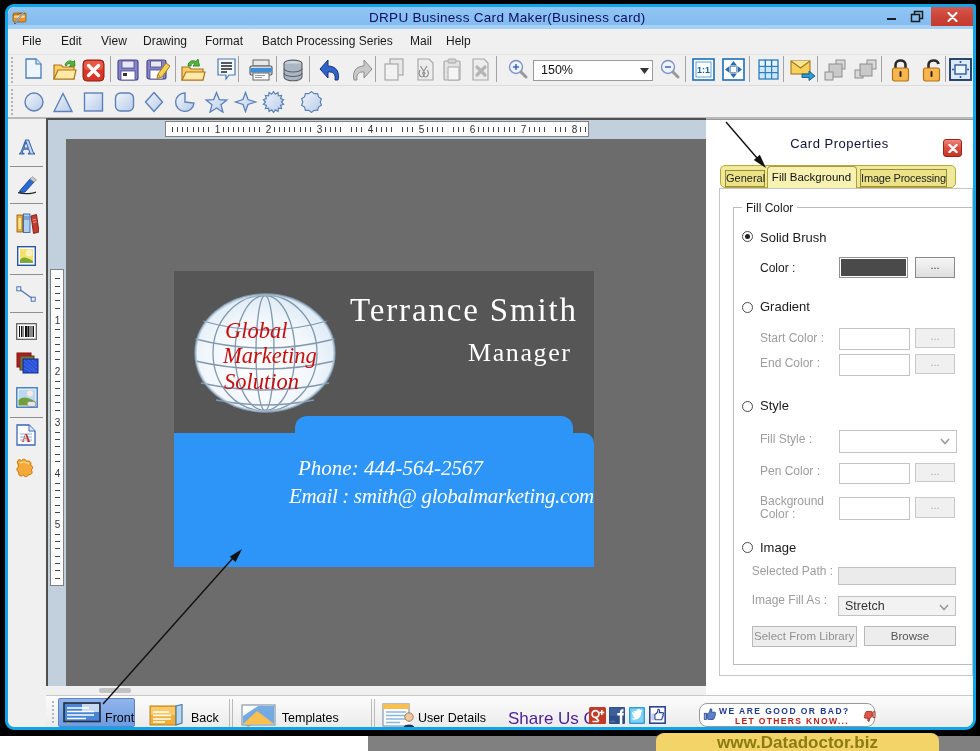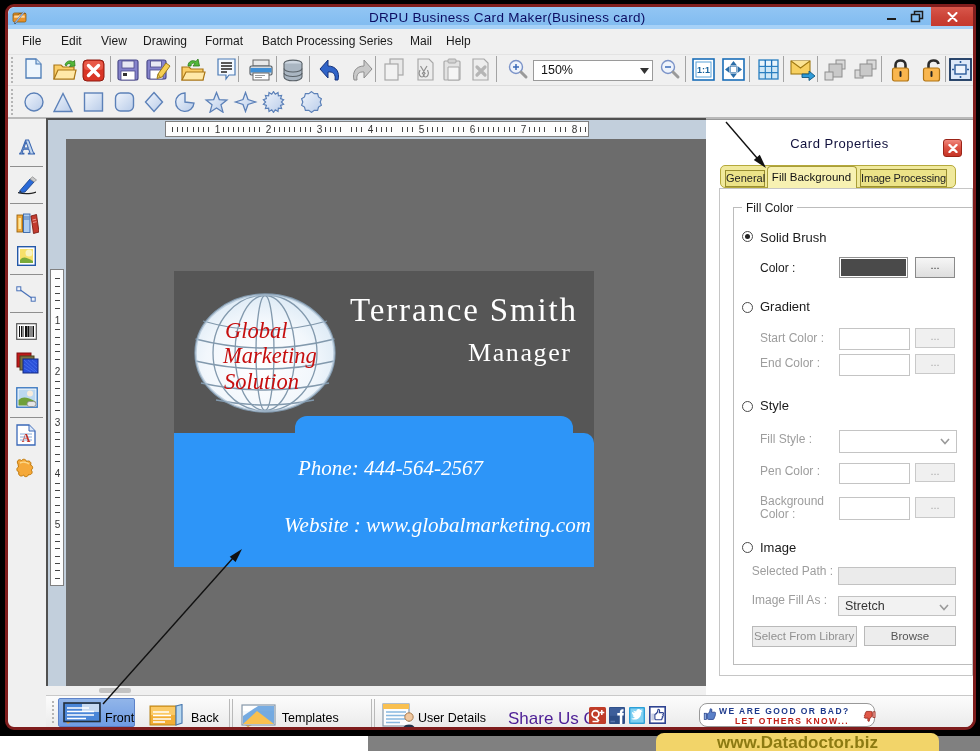--- a/index.html
+++ b/index.html
@@ -1,19 +1,19 @@
 <!DOCTYPE html>
 <html><head>
 <meta charset="utf-8">
 <style>
 html,body{margin:0;padding:0;}
 body{width:980px;height:751px;position:relative;background:#fff;overflow:hidden;
   font-family:"Liberation Sans",sans-serif;}
 .a{position:absolute;}
-.win{position:absolute;left:5px;top:4px;width:965px;height:720px;border:3px solid #7f1d1d;
+.win{position:absolute;left:5px;top:4px;width:965px;height:720px;border:3px solid #0ea5e9;
   border-radius:9px 3px 11px 9px;overflow:hidden;background:#f0f0f0;}
 .sep1{position:absolute;width:1px;height:26px;top:49px;background:#a3a3a3;}
 .grip{position:absolute;width:2px;background:repeating-linear-gradient(180deg,#b5b5b5 0 2px,transparent 2px 4px);}
 .mi{position:absolute;top:27px;font-size:12px;color:#1a1a1a;}
 .radio{position:absolute;width:9px;height:9px;border:1px solid #4a4a4a;border-radius:50%;background:#fff;}
 .glabel{position:absolute;font-size:12px;color:#9d9d9d;}
 .blabel{position:absolute;font-size:12px;color:#1a1a1a;}
 .fld{position:absolute;background:#fff;border:1px solid #c4c4c4;}
 .dots{position:absolute;font-size:11px;color:#333;text-align:center;}
 .cardtxt{position:absolute;color:#fff;font-family:"Liberation Serif",serif;font-style:italic;white-space:nowrap;}
@@ -343,21 +343,21 @@
         <path d="M22 107 Q71 117 120 107"></path>
       </g>
       <ellipse cx="71" cy="60" rx="69" ry="58" fill="none" stroke="#aec2d4" stroke-width="1.6" opacity="0.7"></ellipse>
       <text x="31" y="44.5" font-family="Liberation Serif" font-style="italic" font-size="22.5" fill="#c60e0e">Global</text>
       <text x="29" y="70" font-family="Liberation Serif" font-style="italic" font-size="22.5" fill="#c60e0e">Marketing</text>
       <text x="30" y="95.5" font-family="Liberation Serif" font-style="italic" font-size="22.5" fill="#c60e0e">Solution</text>
     </svg>
     <div class="a" style="left:176px;top:21px;width:402px;color:#fff;font-family:'Liberation Serif',serif;font-size:33px;letter-spacing:1.85px;white-space:nowrap;">Terrance Smith</div>
     <div class="a" style="left:294px;top:67px;color:#fff;font-family:'Liberation Serif',serif;font-size:26px;letter-spacing:1.6px;white-space:nowrap;">Manager</div>
     <div class="cardtxt" style="left:124px;top:185px;font-size:21px;">Phone: 444-564-2567</div>
-    <div class="cardtxt" style="left:110px;top:242.5px;font-size:21px;">Website : www.globalmarketing.com</div>
+    <div class="cardtxt" style="left:115px;top:213px;font-size:21px;letter-spacing:-0.35px;">Email : smith@ globalmarketing.com</div>
   </div>
 </div>
 <div class="a" style="left:698px;top:112px;width:267px;height:575px;background:#fff;border-top:1px solid #9a9a9a;"></div>
 <div class="a" style="left:698px;top:128.5px;width:267px;text-align:center;font-size:13px;letter-spacing:0.5px;color:#10103c;">Card Properties</div>
 <div class="a" style="left:935px;top:132px;width:19px;height:18px;border-radius:3px;background:linear-gradient(180deg,#f0887e,#dd5244 45%,#c63526);border:1px solid #9b2418;box-sizing:border-box;">
  <svg class="a" style="left:3.5px;top:3.5px;" width="10" height="9" viewBox="0 0 10 9">
         <path d="M1.5 1 L8.5 8 M8.5 1 L1.5 8" stroke="#fff" stroke-width="2.4" stroke-linecap="round"></path>
       </svg>
 </div>
 <div class="a" style="left:711.6px;top:158px;width:236px;height:23px;background:#f0e99c;border:1px solid #b5a93c;border-radius:5px;box-sizing:border-box;"></div>

